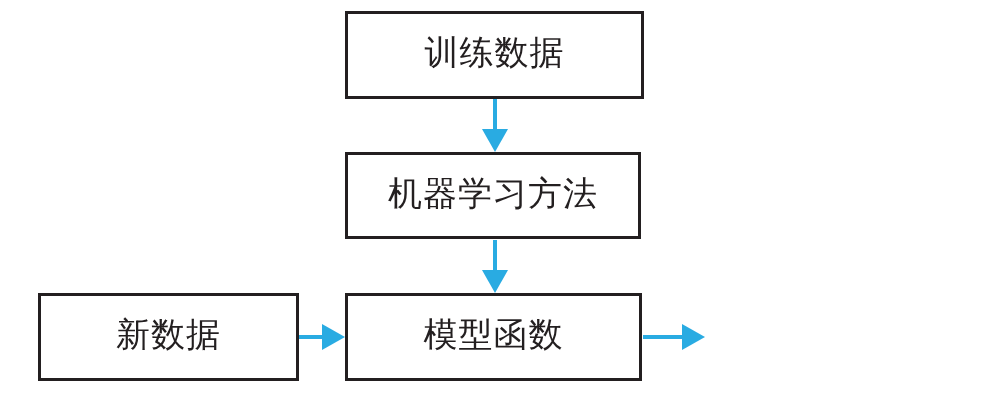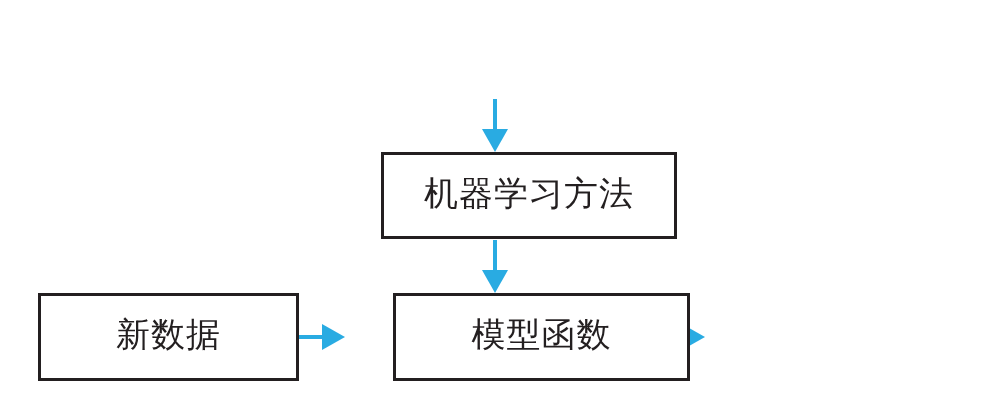--- a/index.html
+++ b/index.html
@@ -64,26 +64,29 @@
     <g>
       <line class="shaft" x1="283" y1="337" x2="324" y2="337" stroke="#29abe2"></line>
       <polygon class="head" points="322,324 322,350 345,337" fill="#29abe2"></polygon>
     </g>
     <g>
       <line class="shaft" x1="643" y1="337" x2="684" y2="337" stroke="#29abe2"></line>
       <polygon class="head" points="682,324 682,350 705,337" fill="#29abe2"></polygon>
     </g>
   </svg>
 
+  <div class="node" id="node-training-data" style="border-color: rgb(35, 31, 32);">
+    <span class="node-label" style="color: rgb(35, 31, 32);">训练数据</span>
+  </div>
 
-  <div class="node" id="node-ml-method" style="border-color: rgb(35, 31, 32); margin-left: 36px;">
+  <div class="node" id="node-ml-method" style="border-color: rgb(35, 31, 32);">
     <span class="node-label" style="color: rgb(35, 31, 32);">机器学习方法</span>
   </div>
 
-  <div class="node" id="node-model-function" style="border-color: rgb(35, 31, 32); margin-left: 48px;">
+  <div class="node" id="node-model-function" style="border-color: rgb(35, 31, 32);">
     <span class="node-label" style="color: rgb(35, 31, 32);">模型函数</span>
   </div>
 
   <div class="node" id="node-new-data" style="border-color: rgb(35, 31, 32);">
     <span class="node-label" style="color: rgb(35, 31, 32);">新数据</span>
   </div>
 
 
 </div>
 

